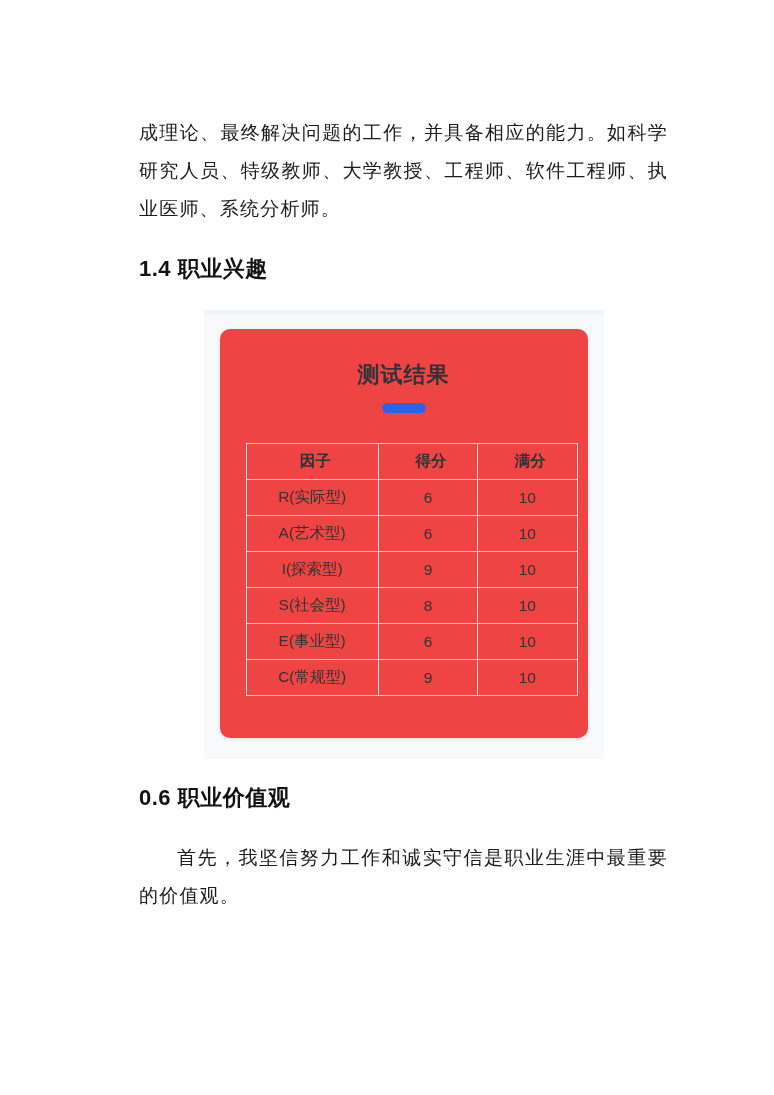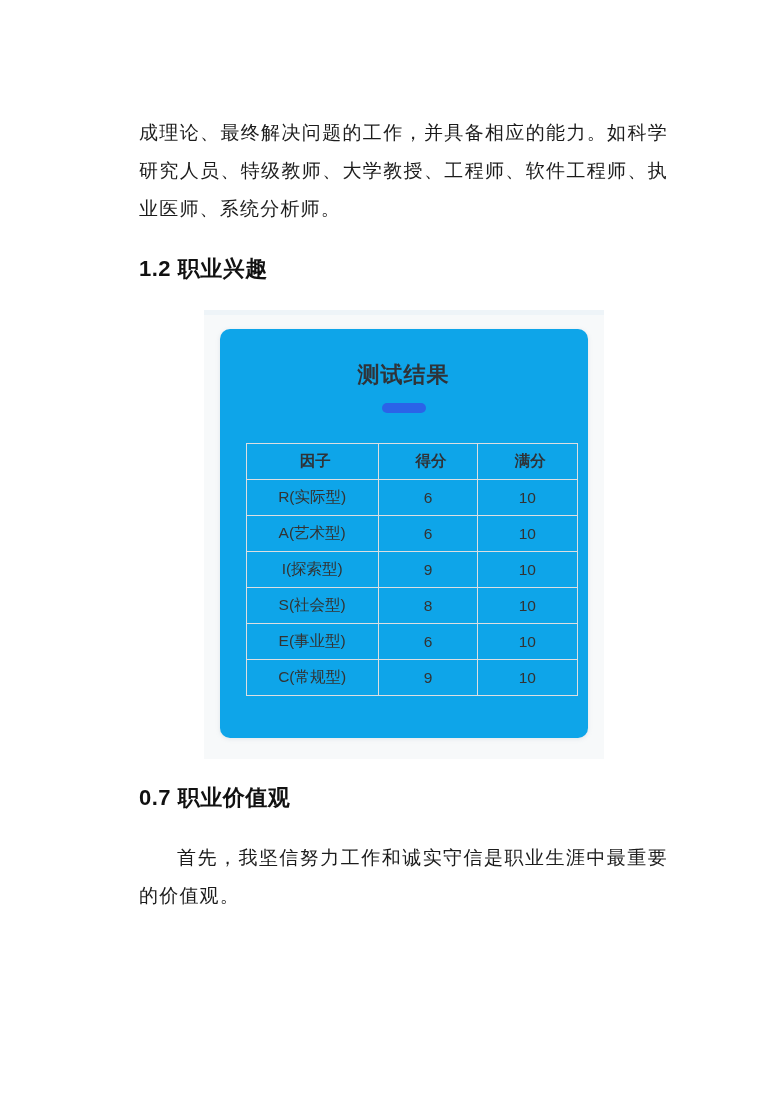--- a/index.html
+++ b/index.html
@@ -36,21 +36,21 @@
   .h-13 { margin-top: 24px; }
   
   .screenshot {
     width: 400px;
     margin: 26px auto 0;
     background: #f7f9fa;
     border-top: 5px solid #eef4f8;
     padding: 6px 8px 13px;
   }
   .result-card {
-    background: #0ea5e9;
+    background: #ef4444;
     border-radius: 10px;
     box-shadow: 0 1px 4px rgba(160,175,190,0.25);
     padding: 24px 18px 34px;
     font-family: "Liberation Sans", "DejaVu Sans", sans-serif;
   }
   .card-title {
     text-align: center;
     font-size: 22px;
     line-height: 28px;
     font-weight: bold;
@@ -86,21 +86,21 @@
   .para-after-card { margin-top: 16px; }
   .para-last { margin-top: 26px; }
 </style>
 </head>
 <body>
 
 <div class="page">
 
   <p class="body-text">成理论、最终解决问题的工作，并具备相应的能力。如科学研究人员、特级教师、大学教授、工程师、软件工程师、执业医师、系统分析师。</p>
 
-  <h2 class="section-heading h-12">1.2 职业兴趣</h2>
+  <h2 class="section-heading h-12">1.4 职业兴趣</h2>
 
   <div class="screenshot">
     <div class="result-card">
       <div class="card-title">测试结果</div>
       <div class="accent-bar" style="background: rgb(43, 99, 232);"></div>
       <table class="result-table">
         <colgroup>
             <col class="c1">
             <col class="c2">
             <col class="c3">
@@ -142,17 +142,17 @@
               <td>C(常规型)</td>
               <td>9</td>
               <td>10</td>
             </tr>
           </tbody>
       </table>
     </div>
   </div>
 
 
-  <h2 class="section-heading h-13">0.7 职业价值观</h2>
+  <h2 class="section-heading h-13">0.6 职业价值观</h2>
 
   <p class="body-text indent para-last">首先，我坚信努力工作和诚实守信是职业生涯中最重要的价值观。</p>
 
 </div>
 
 </body></html>

